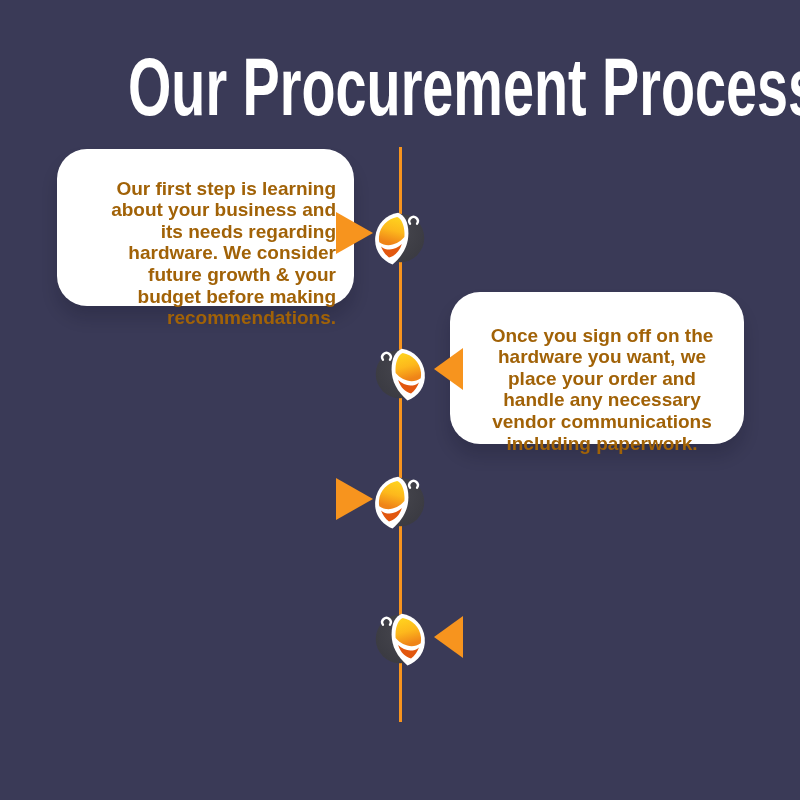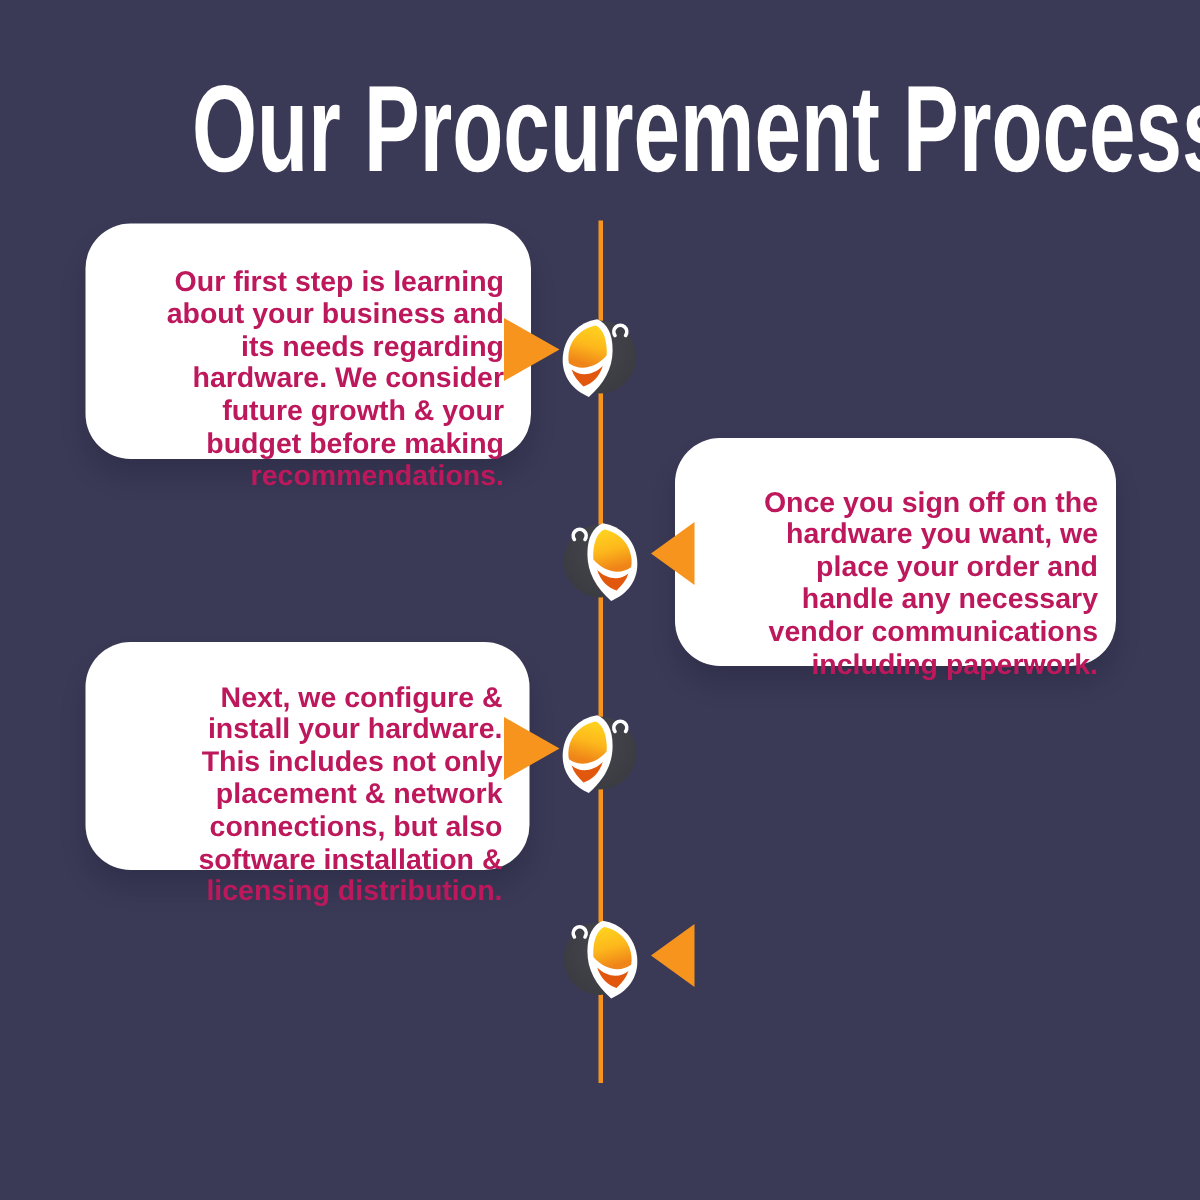--- a/index.html
+++ b/index.html
@@ -29,28 +29,28 @@
     background:#f7941e;
     z-index:1;
   }
   .bubble{
     position:absolute;
     background:#ffffff;
     border-radius:30px;
     box-shadow:0 12px 16px rgba(10,10,30,0.18);
     z-index:2;
     box-sizing:border-box;
-    color:#be185d;
+    color:#a16207;
     font-weight:700;
     font-size:19px;
     line-height:21.6px;
     white-space:pre-line;
   }
   .bubble.b1{left:57px;top:149px;width:297px;height:157px;padding:7px 18px 6px 20px;text-align:right;}
-  .bubble.b2{left:450px;top:292px;width:294px;height:152px;padding:11px 12px 6px 22px;text-align:right;}
+  .bubble.b2{left:450px;top:292px;width:294px;height:152px;padding:11px 12px 6px 22px;text-align:center;}
   .bubble.b3{left:57px;top:428px;width:296px;height:152px;padding:5px 18px 6px 20px;text-align:right;}
   .bubble.b4{left:450px;top:565px;width:294px;height:156px;padding:8px 12px 6px 22px;text-align:left;}
   .arrow{
     position:absolute;
     width:0;height:0;
     border-top:21px solid transparent;
     border-bottom:21px solid transparent;
     z-index:3;
   }
   .arrow.right{border-left:37px solid #f7941e;}
@@ -126,29 +126,20 @@
   <div class="bird p2">
     <svg viewBox="0 0 60 60">
       <circle cx="30" cy="30" r="26" fill="url(#bodyG)"></circle>
       <path d="M32,3 C45,5 55,15 56.5,29 C58,44 49,54 38,58.5 C27,49 21,38 21,25 C21,13 25,6 32,3 Z" fill="#ffffff"></path>
       <path d="M33,7.5 C43,9.5 51.5,17 52.5,28.5 C52.7,30.5 52.6,32.5 52.2,34.5 C44,40.5 32.5,37.5 25.3,29 C25.2,27.5 25.1,26 25.2,24.5 C25.6,15.5 28.5,9.5 33,7.5 Z" fill="url(#beakG)"></path>
       <path d="M28,36.5 C34.5,43 44,44.5 50.3,39 C48.8,43.5 45.8,47.7 41.8,51 C35.8,49.3 30.5,44.5 28,36.5 Z" fill="#e2570e"></path>
       <path d="M19.3,14.6 A4.6,4.6 0 1 0 11.7,14.6" fill="none" stroke="#ffffff" stroke-width="2.6" stroke-linecap="round"></path>
     </svg>
   </div>
 
-  <div class="bubble b3">
-    <span>Next, we configure &amp;
-install your hardware.
-This includes not only
-placement &amp; network
-connections, but also
-software installation &amp;
-licensing distribution.</span>
-  </div>
   <div class="arrow right a3"></div>
   <div class="bird face-left p3">
     <svg viewBox="0 0 60 60">
       <circle cx="30" cy="30" r="26" fill="url(#bodyG)"></circle>
       <path d="M32,3 C45,5 55,15 56.5,29 C58,44 49,54 38,58.5 C27,49 21,38 21,25 C21,13 25,6 32,3 Z" fill="#ffffff"></path>
       <path d="M33,7.5 C43,9.5 51.5,17 52.5,28.5 C52.7,30.5 52.6,32.5 52.2,34.5 C44,40.5 32.5,37.5 25.3,29 C25.2,27.5 25.1,26 25.2,24.5 C25.6,15.5 28.5,9.5 33,7.5 Z" fill="url(#beakG)"></path>
       <path d="M28,36.5 C34.5,43 44,44.5 50.3,39 C48.8,43.5 45.8,47.7 41.8,51 C35.8,49.3 30.5,44.5 28,36.5 Z" fill="#e2570e"></path>
       <path d="M19.3,14.6 A4.6,4.6 0 1 0 11.7,14.6" fill="none" stroke="#ffffff" stroke-width="2.6" stroke-linecap="round"></path>
     </svg>
   </div>

